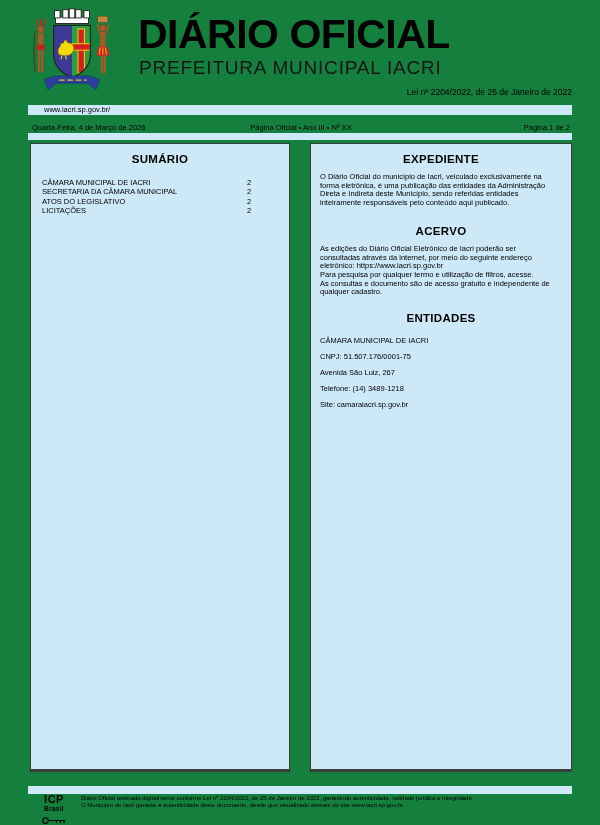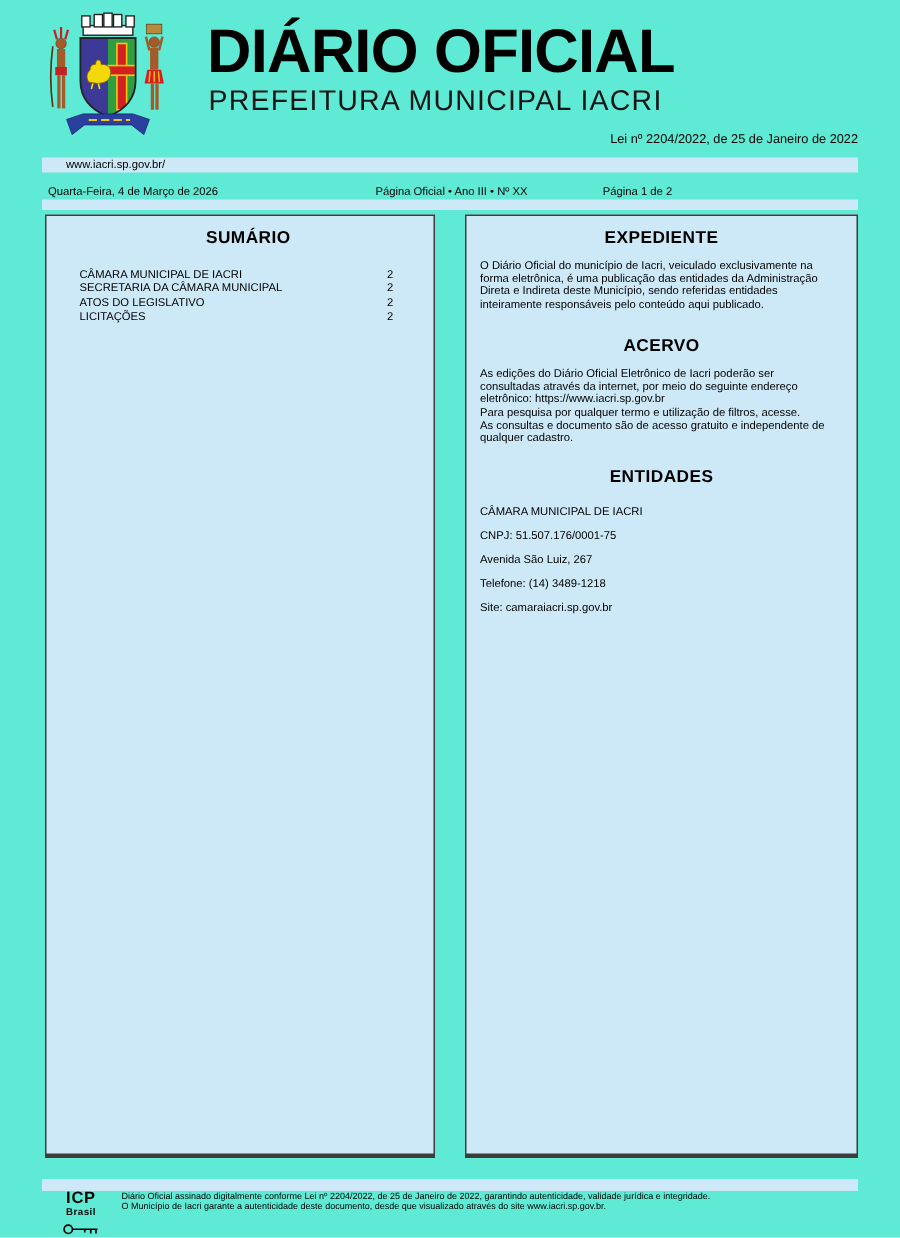--- a/index.html
+++ b/index.html
@@ -2,21 +2,21 @@
 <html style="--light-blue: #cde8f7; --border: #3c3c3c;"><head>
 <meta charset="utf-8">
 <style>
   :root{
     --light-blue:#cde8f7;
     --border:#3c3c3c;
   }
   *{box-sizing:border-box;}
   html,body{margin:0;padding:0;background:#fff;}
   .page{
-    position:relative;width:600px;height:825px;background:#5eead4;
+    position:relative;width:600px;height:825px;background:#15803d;
     font-family:"Liberation Sans", sans-serif;color:#000;overflow:hidden;
   }
   
   .crest{position:absolute;left:26px;top:6px;width:92px;height:92px;}
   .masthead-title{
     position:absolute;left:138px;top:14px;font-size:41px;font-weight:700;
     letter-spacing:-0.5px;line-height:1;white-space:nowrap;
   }
   .masthead-subtitle{
     position:absolute;left:139px;top:57px;font-size:19px;font-weight:400;
@@ -24,28 +24,28 @@
   }
   .law-line{position:absolute;top:87px;right:28px;font-size:8.5px;}
   .bar{position:absolute;left:28px;right:28px;background:var(--light-blue);}
   .website-bar{top:105px;height:10px;text-align:left;font-size:7.5px;line-height:10.5px;padding-left:16px;}
   .meta-row{
     position:absolute;left:28px;right:28px;top:115px;height:25px;
     display:flex;align-items:center;font-size:7.5px;
   }
   .meta-left{flex:1;text-align:left;padding-left:4px;}
   .meta-center{flex:1.2;text-align:center;white-space:nowrap;}
-  .meta-right{flex:1;text-align:left;padding-right:2px;}
+  .meta-right{flex:1;text-align:right;padding-right:2px;}
   .divider-bar{top:133px;height:7px;}
   
   .box{
     position:absolute;top:143px;height:629px;background:var(--light-blue);
     border:1.5px solid var(--border);border-bottom-width:3px;
   }
-  .box-left{left:30px;width:260px;padding-left:11px;}
+  .box-left{left:30px;width:260px;}
   .box-right{left:310px;width:262px;}
   .box h2{
     margin:9px 0 0;text-align:center;font-size:11.5px;font-weight:700;
     letter-spacing:0.3px;
   }
   .sum-list{margin-top:13px;font-size:7.5px;line-height:9.3px;}
   .sum-row{display:flex;padding-left:11px;}
   .sum-label{width:205px;flex:none;}
   .sum-page{flex:none;}
   .para{

